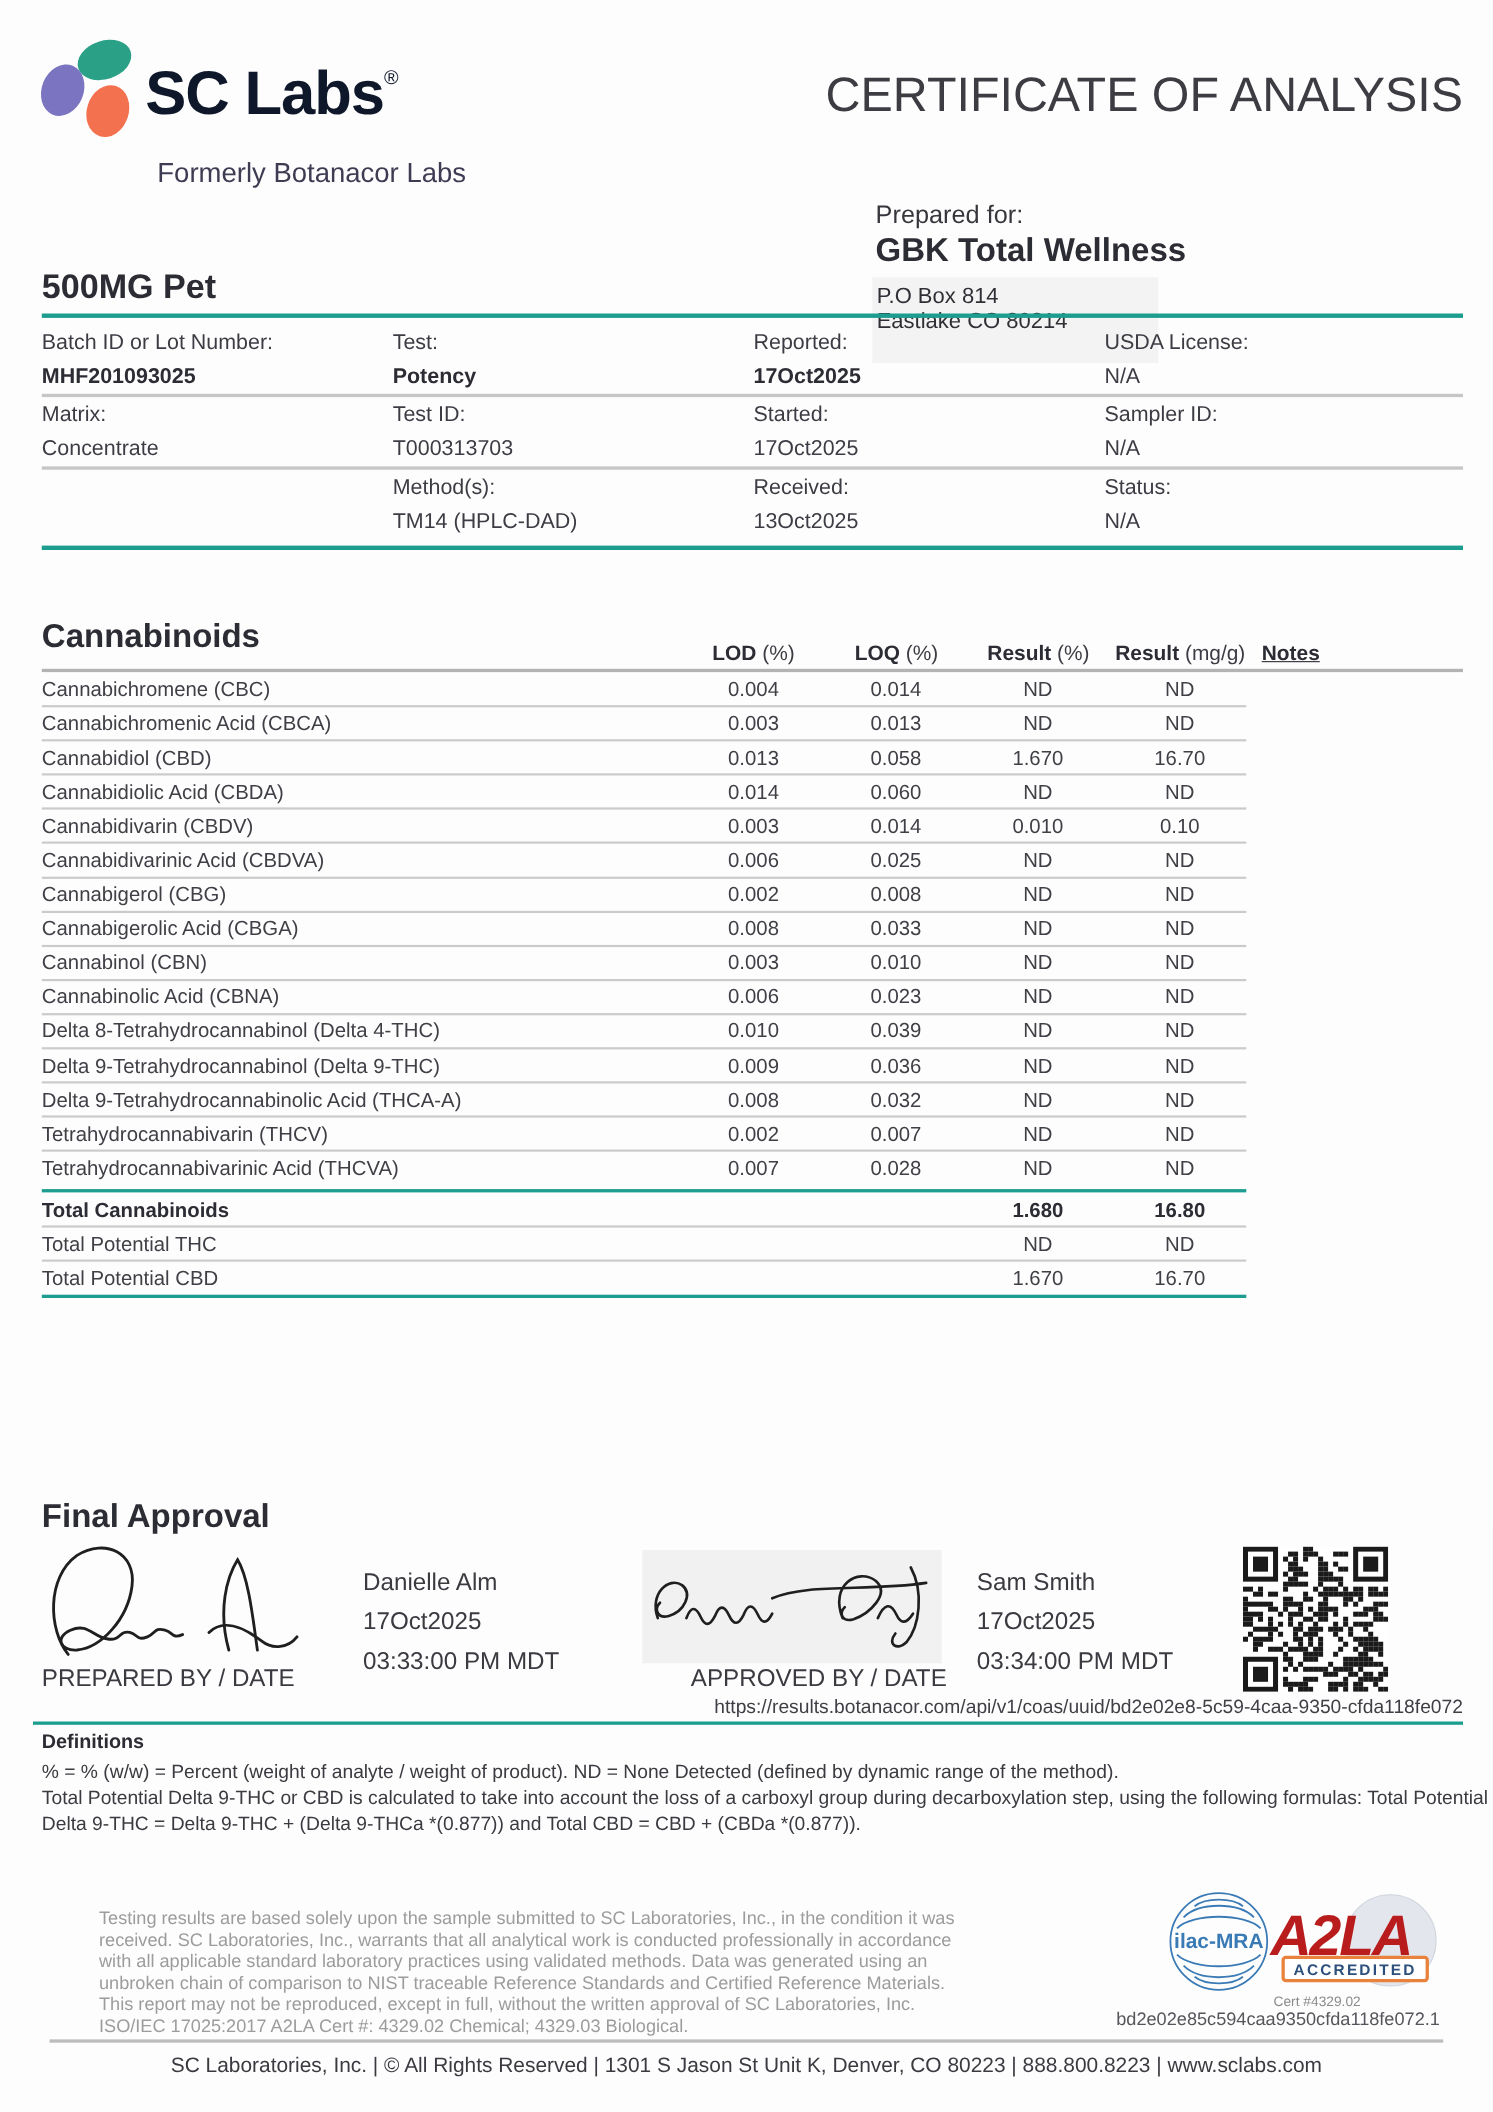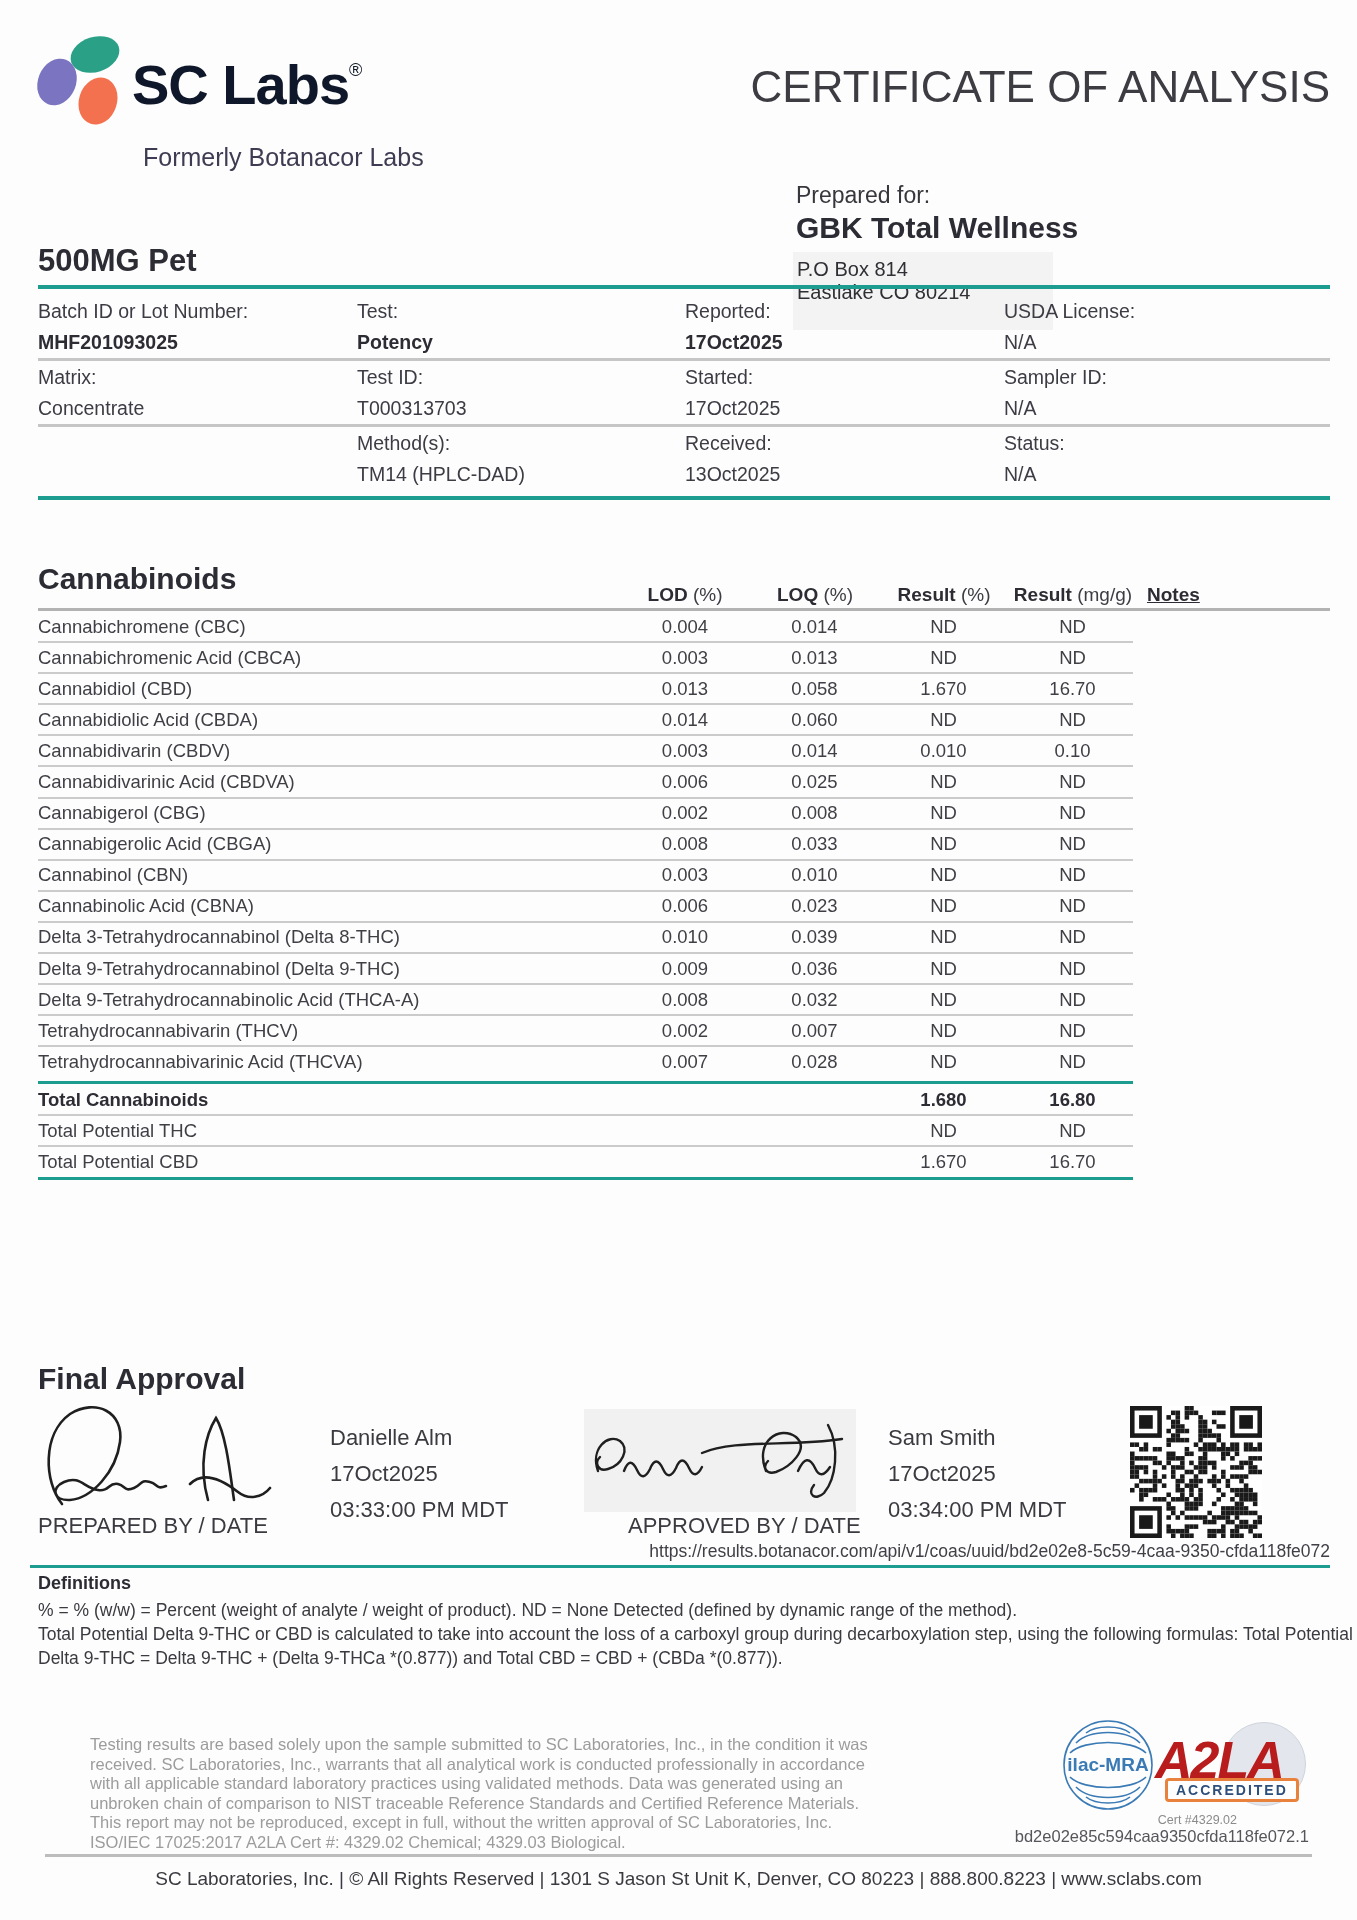--- a/index.html
+++ b/index.html
@@ -241,21 +241,21 @@
         <div class="crow">
           <div class="cname">Cannabinolic Acid (CBNA)</div>
           <div class="cval">0.006</div>
           <div class="cval">0.023</div>
           <div class="cval">ND</div>
           <div class="cval">ND</div>
           <div class="cval"></div>
           <div class="rline"></div>
         </div>
         <div class="crow">
-          <div class="cname">Delta 3-Tetrahydrocannabinol (Delta 8-THC)</div>
+          <div class="cname">Delta 8-Tetrahydrocannabinol (Delta 4-THC)</div>
           <div class="cval">0.010</div>
           <div class="cval">0.039</div>
           <div class="cval">ND</div>
           <div class="cval">ND</div>
           <div class="cval"></div>
           <div class="rline"></div>
         </div>
         <div class="crow">
           <div class="cname">Delta 9-Tetrahydrocannabinol (Delta 9-THC)</div>
           <div class="cval">0.009</div>

